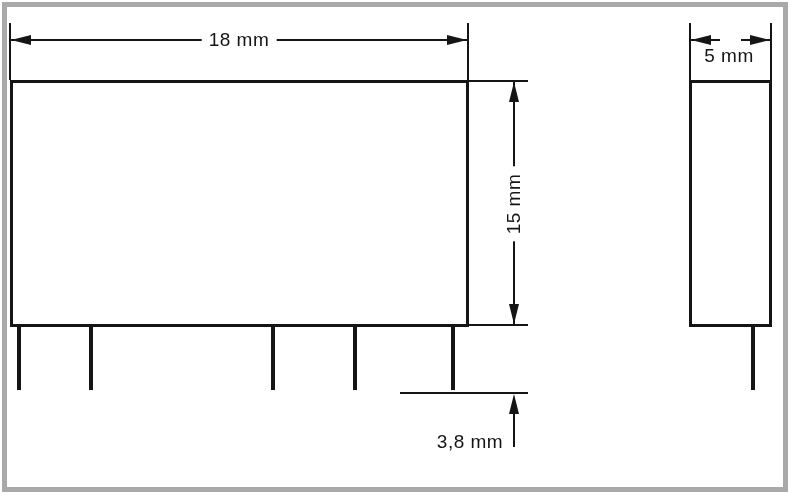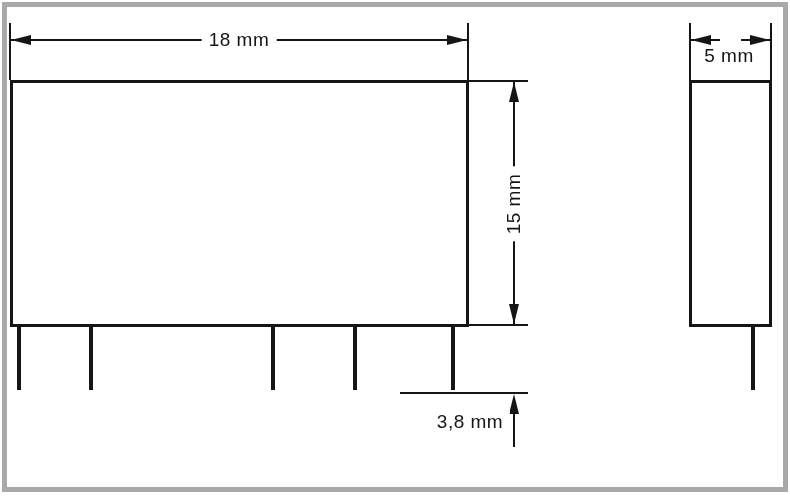--- a/index.html
+++ b/index.html
@@ -96,16 +96,16 @@
     <div class="hline" style="left:741px;top:39px;width:29px;"></div>
     <div class="ah ah-left" style="left:691px;top:35px;"></div>
     <div class="ah ah-right" style="left:750px;top:35px;"></div>
     <div class="dim-label" style="left:729px;top:20px;margin-top:36px;">5 mm</div>
   </div>
 
   <div>
     <div class="hline" style="left:400px;top:392px;width:128px;"></div>
     <div class="ah ah-up" style="left:509px;top:394px;"></div>
     <div class="vline" style="left:513px;top:410px;height:37px;"></div>
-    <div class="dim-label" style="left:470px;top:422px;">3,8 mm</div>
+    <div class="dim-label" style="left:470px;top:442px;">3,8 mm</div>
   </div>
 
 </div>
 
 </body></html>

